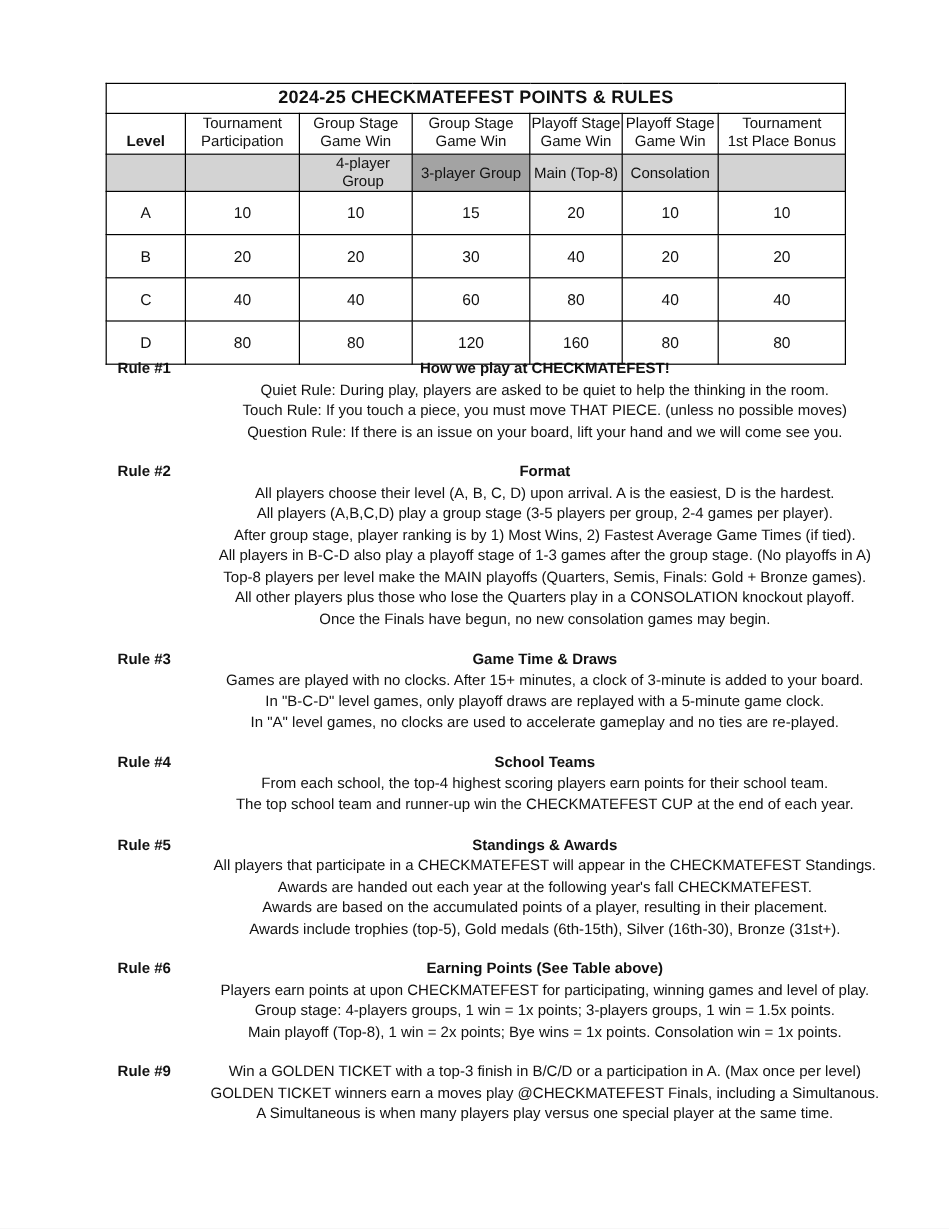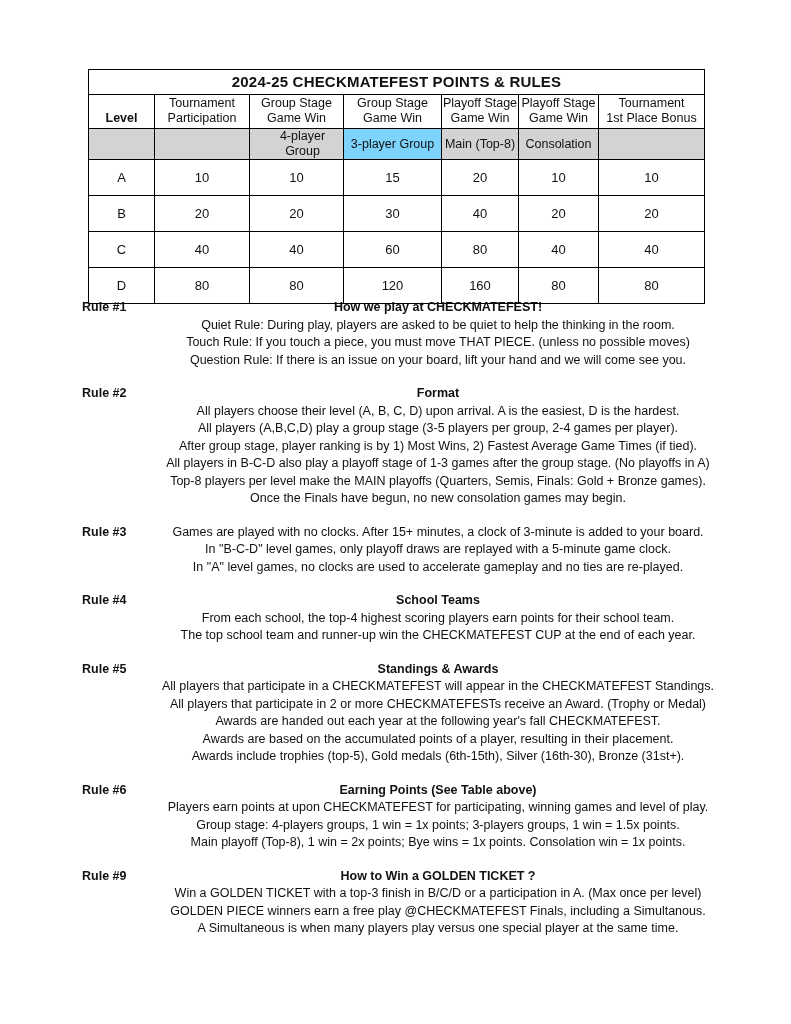--- a/index.html
+++ b/index.html
@@ -51,21 +51,21 @@
     line-height: 15px;
   }
   .points-table tr.data td {
     height: 36px;
     font-size: 13px;
   }
 
   
   .rules {
     position: absolute;
-    left: 82px; top: 299px;
+    left: 98px; top: 299px;
     width: 660px;
   }
   .rule { display: flex; margin-bottom: 16px; }
   .rule-label {
     flex: none;
     width: 52px;
     font-weight: bold;
     font-size: 12.5px;
     line-height: 17.5px;
   }
@@ -120,21 +120,21 @@
         </td>
         <td>
           <div>Tournament</div>
           <div>1st Place Bonus</div>
         </td>
       </tr>
       <tr class="sub">
         <td style="background: rgb(211, 211, 211);"></td>
         <td style="background: rgb(211, 211, 211);"></td>
         <td style="background: rgb(211, 211, 211); padding-left: 12px;">4-player Group</td>
-        <td style="background: #7dd3fc;">3-player Group</td>
+        <td style="background: #a3a3a3;">3-player Group</td>
         <td style="background: rgb(211, 211, 211);">Main (Top-8)</td>
         <td style="background: rgb(211, 211, 211);">Consolation</td>
         <td style="background: rgb(211, 211, 211);"></td>
       </tr>
       <tr class="data">
         <td>A</td>
         <td>10</td>
         <td>10</td>
         <td>15</td>
         <td>20</td>
@@ -185,68 +185,68 @@
 
     <div class="rule">
       <div class="rule-label">Rule #2</div>
       <div class="rule-body">
         <div class="rule-title">Format</div>
         <div>All players choose their level (A, B, C, D) upon arrival. A is the easiest, D is the hardest.</div>
         <div>All players (A,B,C,D) play a group stage (3-5 players per group, 2-4 games per player).</div>
         <div>After group stage, player ranking is by 1) Most Wins, 2) Fastest Average Game Times (if tied).</div>
         <div>All players in B-C-D also play a playoff stage of 1-3 games after the group stage. (No playoffs in A)</div>
         <div>Top-8 players per level make the MAIN playoffs (Quarters, Semis, Finals: Gold + Bronze games).</div>
+        <div>All other players plus those who lose the Quarters play in a CONSOLATION knockout playoff.</div>
         <div>Once the Finals have begun, no new consolation games may begin.</div>
       </div>
     </div>
 
     <div class="rule">
       <div class="rule-label">Rule #3</div>
       <div class="rule-body">
+        <div class="rule-title">Game Time &amp; Draws</div>
         <div>Games are played with no clocks. After 15+ minutes, a clock of 3-minute is added to your board.</div>
         <div>In "B-C-D" level games, only playoff draws are replayed with a 5-minute game clock.</div>
         <div>In "A" level games, no clocks are used to accelerate gameplay and no ties are re-played.</div>
       </div>
     </div>
 
     <div class="rule">
       <div class="rule-label">Rule #4</div>
       <div class="rule-body">
         <div class="rule-title">School Teams</div>
         <div>From each school, the top-4 highest scoring players earn points for their school team.</div>
         <div>The top school team and runner-up win the CHECKMATEFEST CUP at the end of each year.</div>
       </div>
     </div>
 
     <div class="rule">
       <div class="rule-label">Rule #5</div>
       <div class="rule-body">
         <div class="rule-title">Standings &amp; Awards</div>
         <div>All players that participate in a CHECKMATEFEST will appear in the CHECKMATEFEST Standings.</div>
-        <div>All players that participate in 2 or more CHECKMATEFESTs receive an Award. (Trophy or Medal)</div>
         <div>Awards are handed out each year at the following year's fall CHECKMATEFEST.</div>
         <div>Awards are based on the accumulated points of a player, resulting in their placement.</div>
         <div>Awards include trophies (top-5), Gold medals (6th-15th), Silver (16th-30), Bronze (31st+).</div>
       </div>
     </div>
 
     <div class="rule">
       <div class="rule-label">Rule #6</div>
       <div class="rule-body">
         <div class="rule-title">Earning Points (See Table above)</div>
         <div>Players earn points at upon CHECKMATEFEST for participating, winning games and level of play.</div>
         <div>Group stage: 4-players groups, 1 win = 1x points; 3-players groups, 1 win = 1.5x points.</div>
         <div>Main playoff (Top-8), 1 win = 2x points; Bye wins = 1x points. Consolation win = 1x points.</div>
       </div>
     </div>
 
     <div class="rule">
       <div class="rule-label">Rule #9</div>
       <div class="rule-body">
-        <div class="rule-title">How to Win a GOLDEN TICKET ?</div>
         <div>Win a GOLDEN TICKET with a top-3 finish in B/C/D or a participation in A. (Max once per level)</div>
-        <div>GOLDEN PIECE winners earn a free play @CHECKMATEFEST Finals, including a Simultanous.</div>
+        <div>GOLDEN TICKET winners earn a moves play @CHECKMATEFEST Finals, including a Simultanous.</div>
         <div>A Simultaneous is when many players play versus one special player at the same time.</div>
       </div>
     </div>
 
   </div>
 </div>
 
 </body></html>

